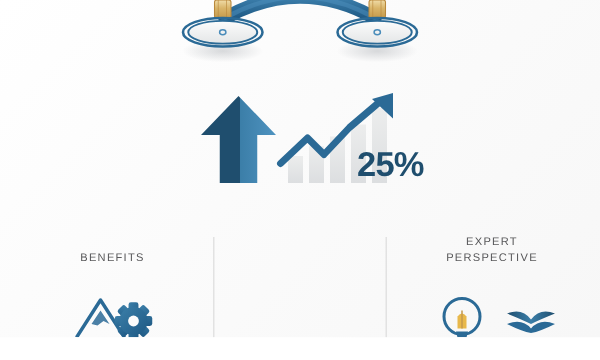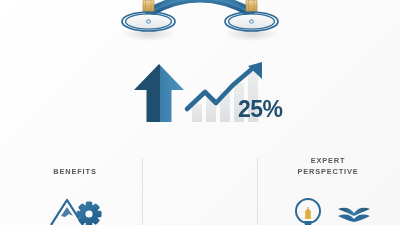--- a/index.html
+++ b/index.html
@@ -73,21 +73,21 @@
     position: absolute;
     top: 0;
     text-align: center;
   }
   .col-1 { left: 10px;  width: 130px; }
   .col-2 { left: 146px; width: 110px; }
   .col-3 { left: 262px; width: 132px; }
 
   .col-title {
     font-size: 7.4px;
-    font-weight: bold;
+    font-weight: normal;
     letter-spacing: 0.85px;
     color: #58585a;
     line-height: 11px;
     white-space: pre-line;
     font-family: "Liberation Sans", sans-serif;
   }
   .col-1 .col-title { padding-top: 20px; }
   .col-2 .col-title { padding-top: 20px; }
   .col-3 .col-title { padding-top: 9px; }
 

